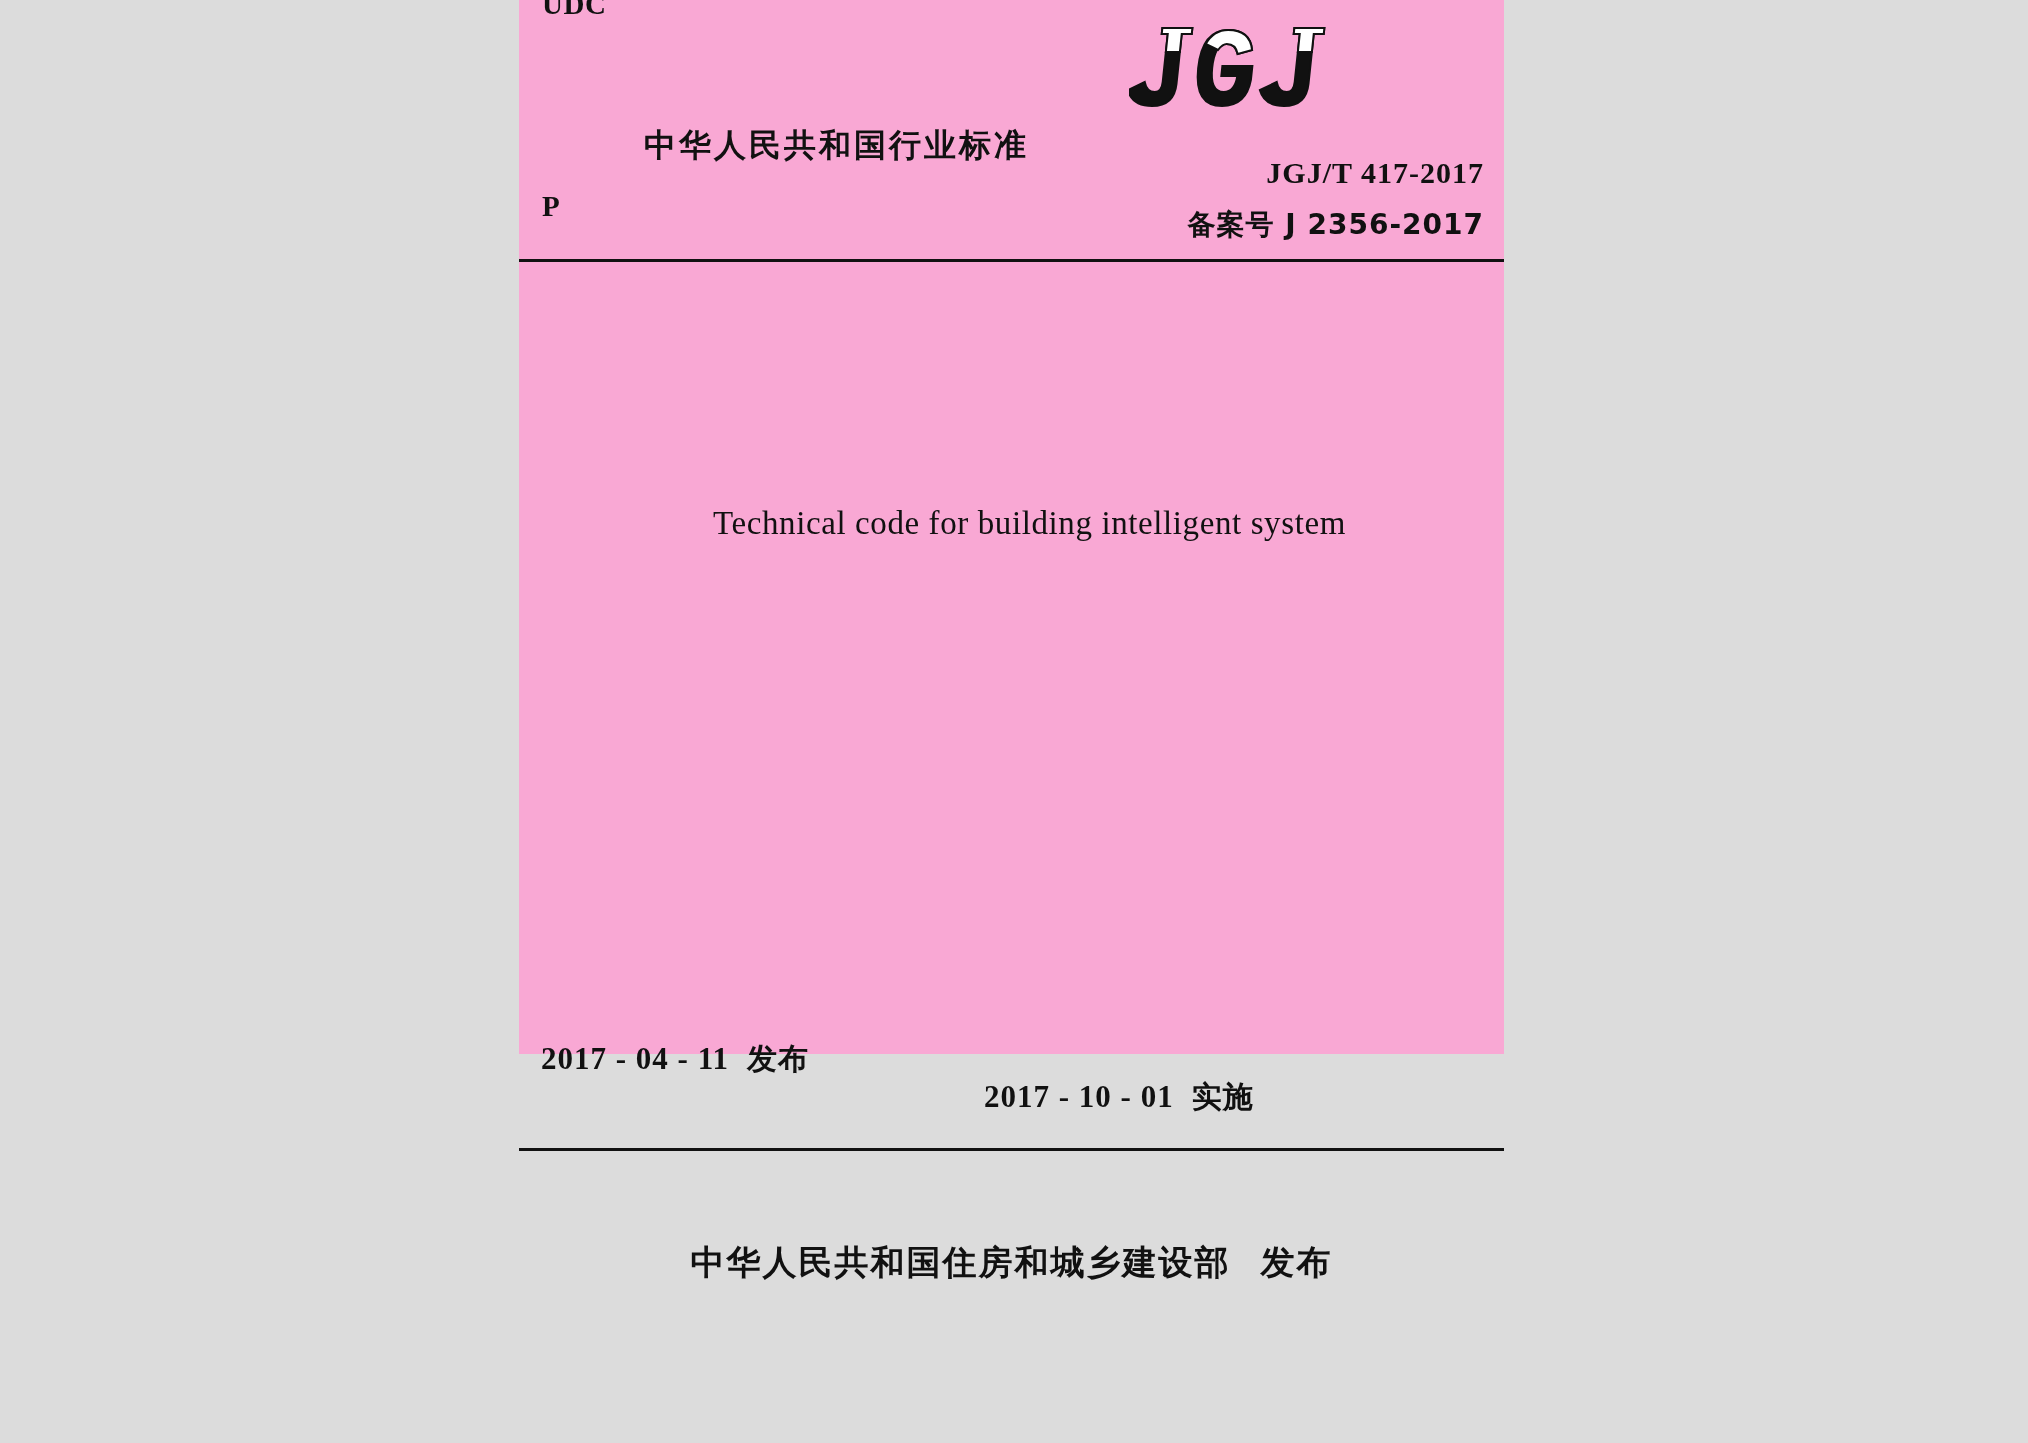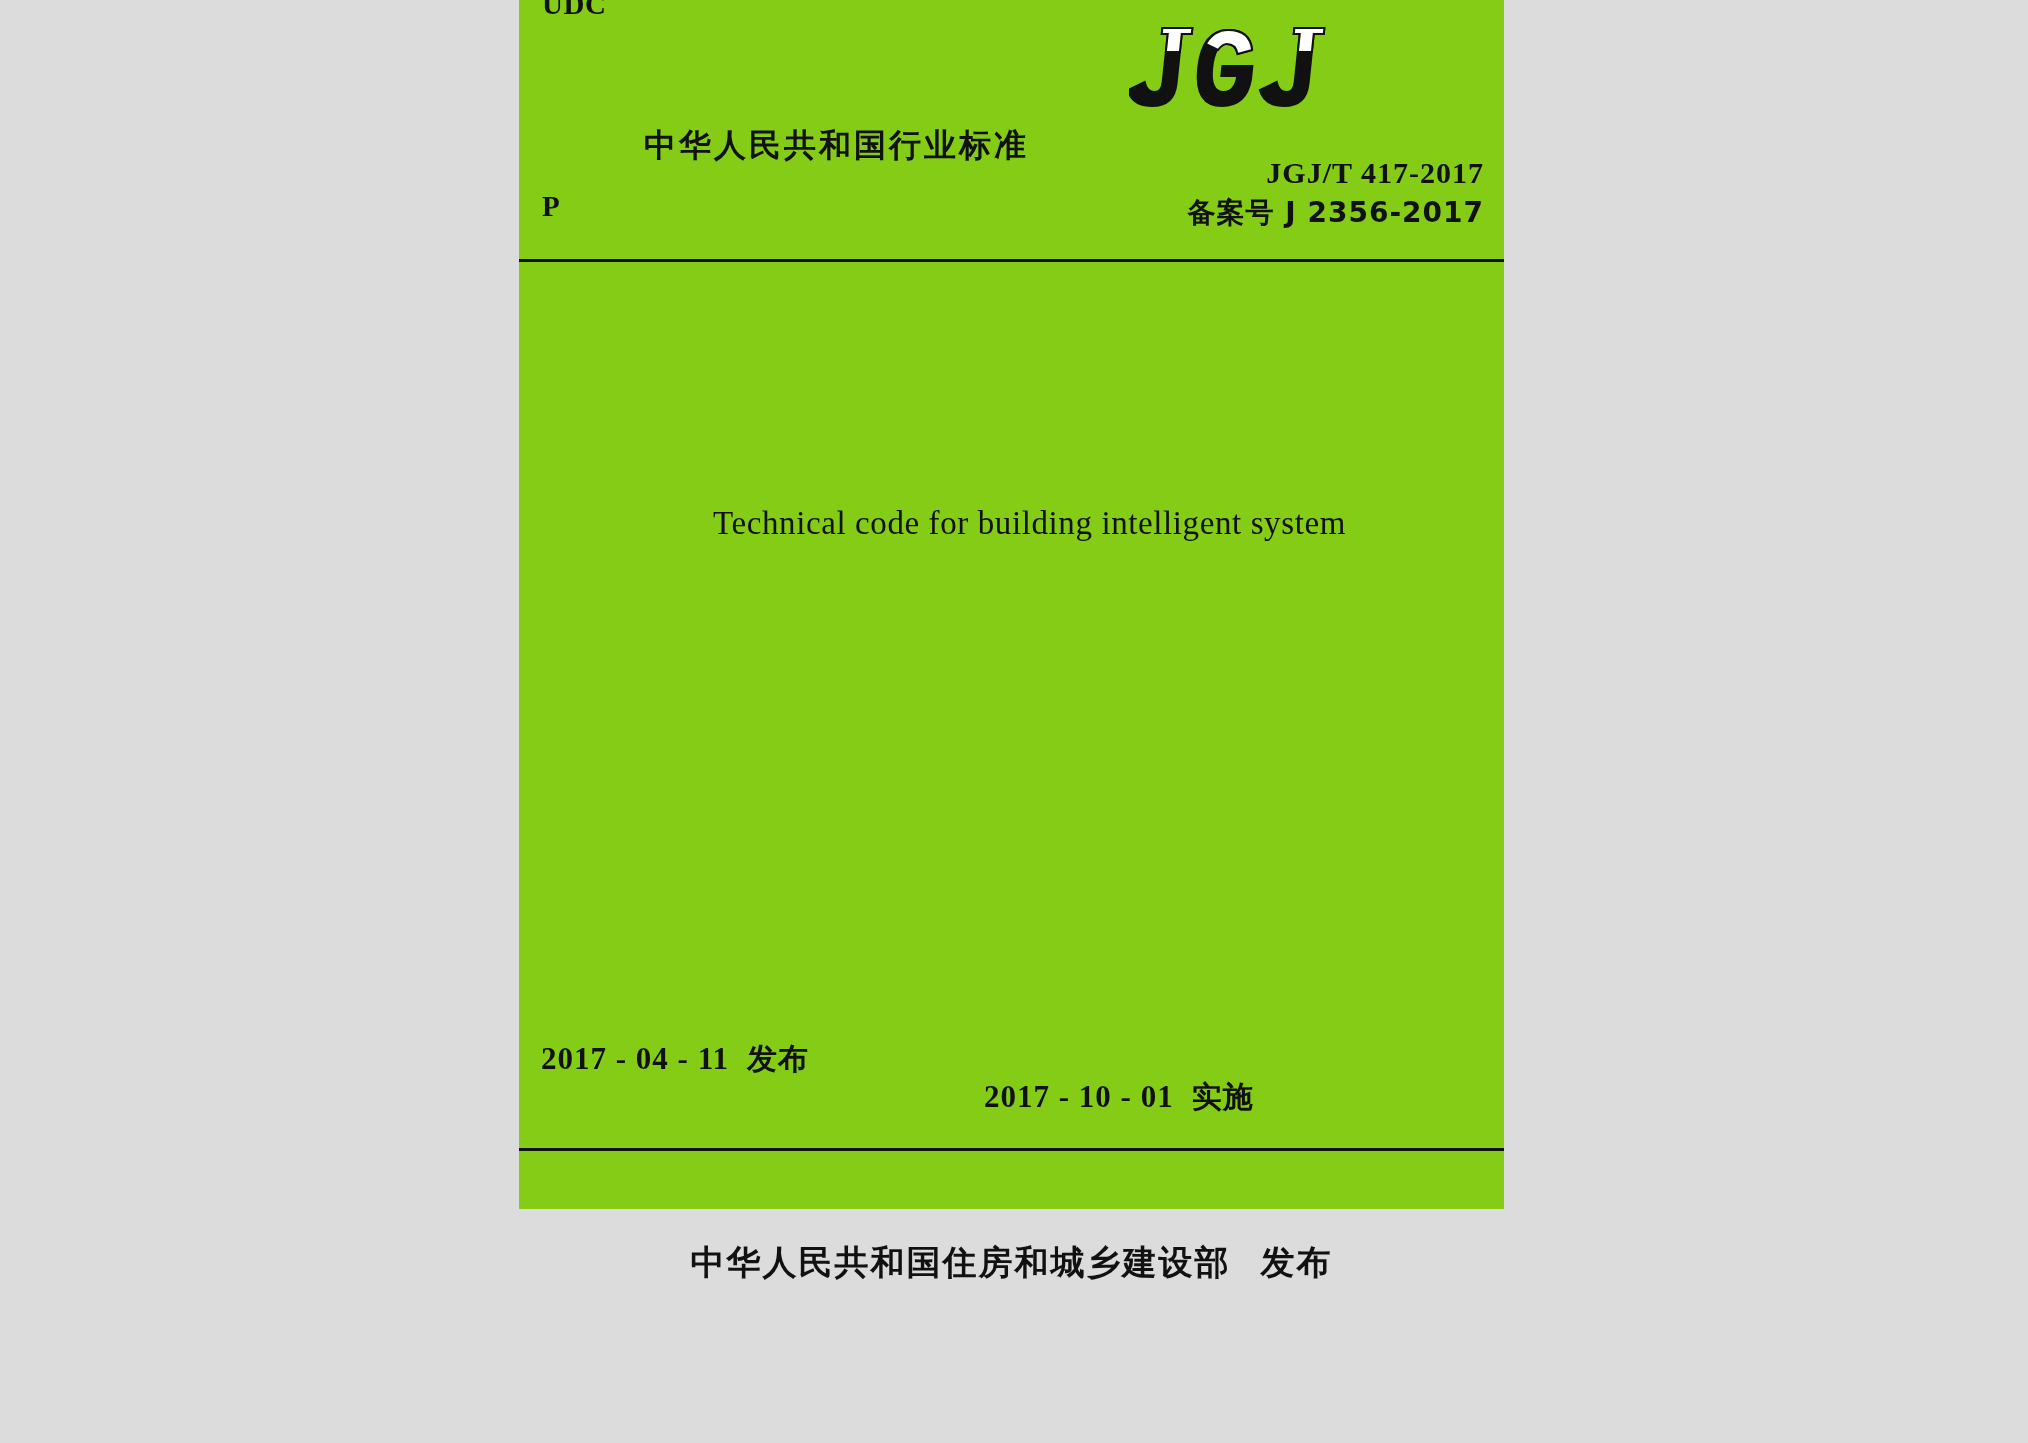--- a/index.html
+++ b/index.html
@@ -19,22 +19,22 @@
     top: 0;
     width: 2028px;
     height: 1443px;
     background: #dcdcdc;
   }
   .sheet {
     position: absolute;
     left: 519px;
     top: 0px;
     width: 985px;
-    height: 1209px;
-    background: #84cc16;
+    height: 1054px;
+    background: #f9a8d4;
     box-sizing: border-box;
   }
 
   
   .header-zone {
     position: absolute;
     left: 0;
     top: 0;
     width: 985px;
     height: 262px;
@@ -86,21 +86,21 @@
     text-align: right;
     font-family: "Liberation Serif", serif;
     font-weight: bold;
     font-size: 30px;
     letter-spacing: 1px;
     color: #111;
   }
   .record-no {
     position: absolute;
     left: 470px;
-    top: 194px;
+    top: 206px;
     width: 495px;
     text-align: right;
     font-family: "DejaVu Sans", sans-serif;
     font-weight: bold;
     font-size: 28px;
     letter-spacing: 1px;
     color: #111;
   }
   .rule-top {
     position: absolute;

